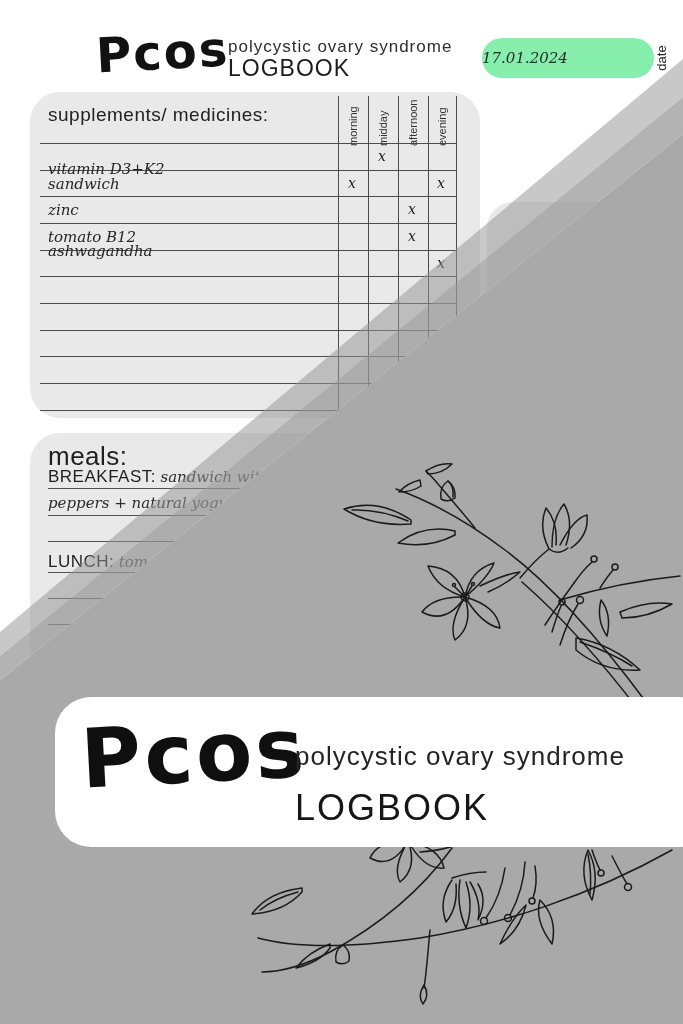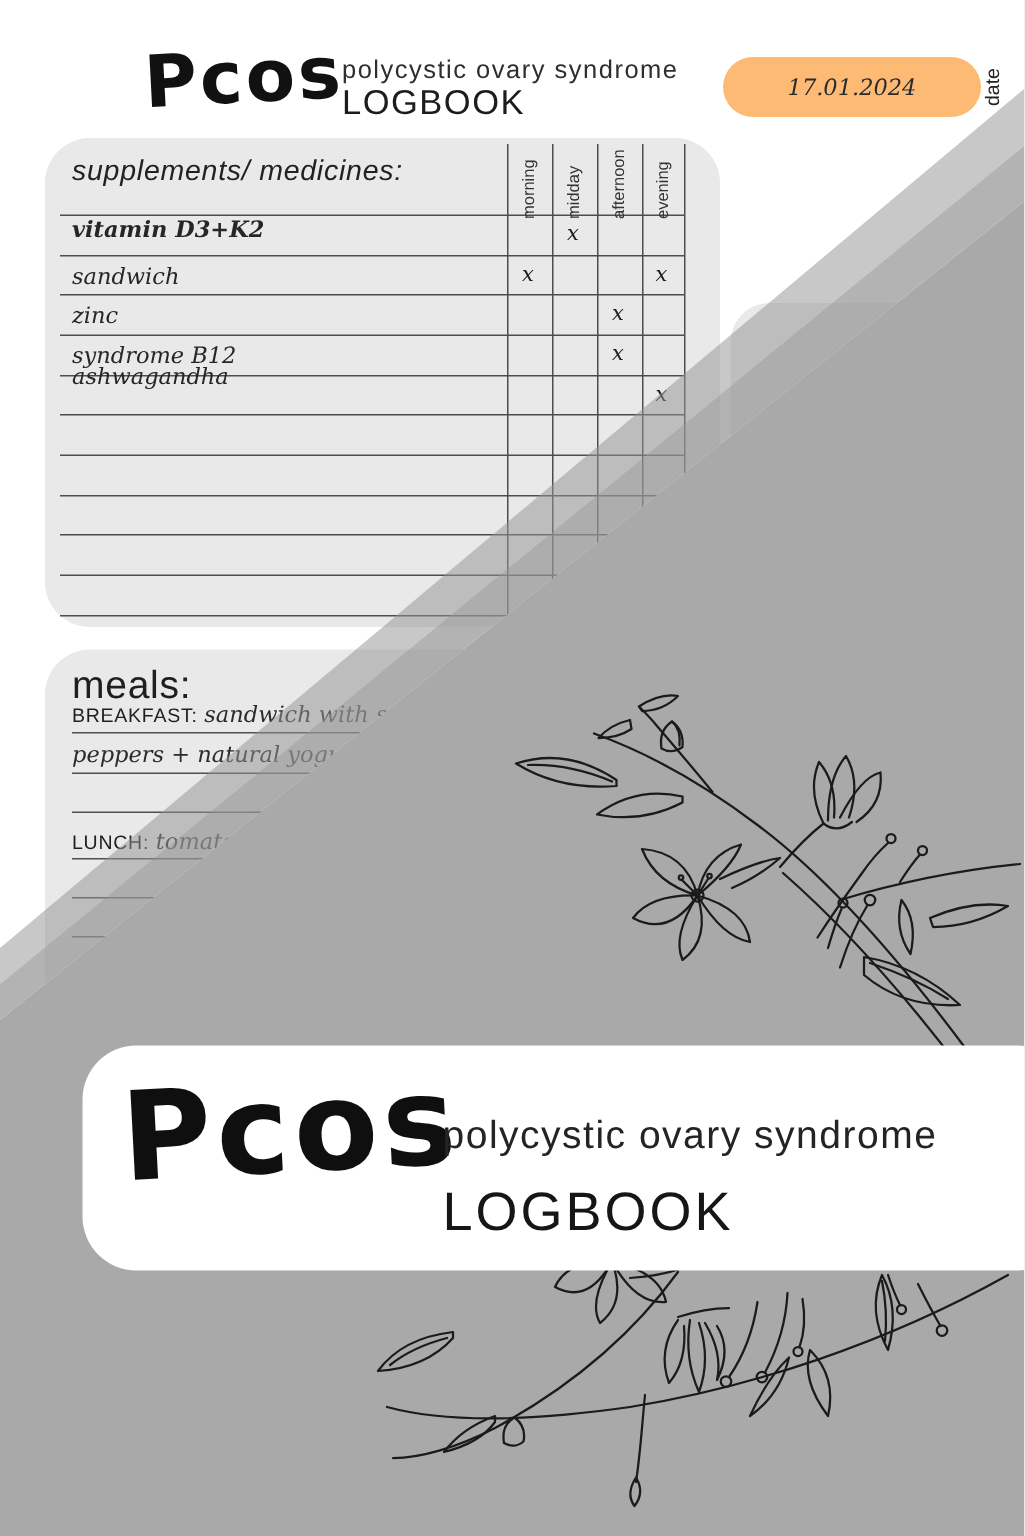--- a/index.html
+++ b/index.html
@@ -5,43 +5,43 @@
   html,body{margin:0;padding:0;background:#ffffff;}
   .stage{position:relative;width:683px;height:1024px;overflow:hidden;background:#ffffff;
          font-family:"Liberation Sans", sans-serif;color:#1f1f1f;}
   .abs{position:absolute;}
   .hand{font-family:"DejaVu Serif", serif;font-style:italic;color:#2b2b2b;}
   
   .brand-logo{left:96px;top:24px;font-family:"DejaVu Sans",sans-serif;font-weight:bold;
               font-size:48px;letter-spacing:2px;transform:rotate(-3deg);color:#111;}
   .header-sub{left:228px;top:37px;font-size:17px;letter-spacing:1px;color:#2e2e2e;white-space:nowrap;}
   .header-title{left:228px;top:55px;font-size:23px;letter-spacing:1px;color:#1c1c1c;}
-  .date-pill{left:482px;top:38px;width:172px;height:40px;border-radius:21px;background:#fdba74;
-             display:flex;align-items:center;justify-content:center;}
+  .date-pill{left:482px;top:38px;width:172px;height:40px;border-radius:21px;background:#86efac;
+             display:flex;align-items:center;}
   .date-pill span{font-size:15px;}
   .date-side{left:641px;top:51px;width:40px;height:14px;transform:rotate(-90deg);
              font-size:13px;text-align:center;color:#222;}
   
   .panel{position:absolute;background:#e9e9e9;}
   .supplements{left:30px;top:92px;width:450px;height:326px;border-radius:30px;}
-  .panel-heading{left:18px;top:12px;font-size:19px;letter-spacing:.5px;color:#222;white-space:nowrap;font-style:italic;}
+  .panel-heading{left:18px;top:12px;font-size:19px;letter-spacing:.5px;color:#222;white-space:nowrap;}
   .vline{position:absolute;width:0;border-left:1.3px solid #4d4d4d;}
   .hline{position:absolute;height:0;border-top:1.3px solid #4d4d4d;}
   .colhead{position:absolute;width:60px;font-size:11px;color:#333;transform:rotate(-90deg);white-space:nowrap;}
   .rowlabel{position:absolute;left:18px;font-family:"DejaVu Serif",serif;font-style:italic;
             font-size:15px;color:#262626;white-space:nowrap;}
   .mark{position:absolute;font-family:"DejaVu Serif",serif;font-style:italic;font-size:14px;color:#1d1d1d;}
   .cycle{left:487px;top:92px;width:168px;height:97px;border-radius:26px;}
   .cycle-day{position:absolute;top:24px;width:100%;text-align:center;font-size:20px;}
   .cycle-caption{position:absolute;top:62px;width:100%;text-align:center;font-size:13.5px;color:#2a2a2a;white-space:nowrap;}
   .extra{left:487px;top:202px;width:168px;height:112px;border-radius:26px;}
   .meals{left:30px;top:433px;width:540px;height:280px;border-radius:30px;}
   .meals-heading{left:18px;top:8px;font-size:26px;letter-spacing:.5px;}
   .mealline{position:absolute;left:18px;white-space:nowrap;}
-  .mlabel{font-size:13px;letter-spacing:.5px;color:#1f1f1f;}
+  .mlabel{font-size:17px;letter-spacing:.5px;color:#1f1f1f;}
   .mtext{font-family:"DejaVu Serif",serif;font-style:italic;font-size:15px;color:#2b2b2b;}
   .mline{position:absolute;left:18px;width:502px;border-top:1.2px solid #4f4f4f;}
   
   .ov{position:absolute;left:0;top:0;width:683px;height:1024px;pointer-events:none;}
   .ov-band1{background:rgba(150,150,150,.52);
             clip-path:polygon(0 632px,683px 59px,683px 97px,0 656px);z-index:5;}
   .ov-band2{background:rgba(150,150,150,.72);
             clip-path:polygon(0 656px,683px 97px,683px 134px,0 680px);z-index:5;}
   .ov-solid{background:#a9a9a9;
             clip-path:polygon(0 680px,683px 134px,683px 1024px,0 1024px);z-index:5;}
@@ -83,28 +83,28 @@
         <div class="hline" style="left: 10px; top: 318px; width: 416px;"></div>
         <div class="vline" style="left: 308px; top: 4px; height: 314px;"></div>
         <div class="vline" style="left: 338px; top: 4px; height: 314px;"></div>
         <div class="vline" style="left: 368px; top: 4px; height: 314px;"></div>
         <div class="vline" style="left: 398px; top: 4px; height: 314px;"></div>
         <div class="vline" style="left: 426px; top: 4px; height: 314px;"></div>
         <div class="colhead" style="left: 293px; top: 18px;">morning</div>
         <div class="colhead" style="left: 323px; top: 18px;">midday</div>
         <div class="colhead" style="left: 353px; top: 18px;">afternoon</div>
         <div class="colhead" style="left: 382px; top: 18px;">evening</div>
-        <div class="rowlabel" style="top: 52px; font-weight: bold;">vitamin D3+K2</div>
+        <div class="rowlabel" style="top: 68px;">vitamin D3+K2</div>
         <div class="mark" style="left: 348px; top: 56px;">x</div>
         <div class="rowlabel" style="top: 83px;">sandwich</div>
         <div class="mark" style="left: 318px; top: 83px;">x</div>
         <div class="mark" style="left: 407px; top: 83px;">x</div>
         <div class="rowlabel" style="top: 109px;">zinc</div>
         <div class="mark" style="left: 378px; top: 109px;">x</div>
-        <div class="rowlabel" style="top: 136px;">syndrome B12</div>
+        <div class="rowlabel" style="top: 136px;">tomato B12</div>
         <div class="mark" style="left: 378px; top: 136px;">x</div>
         <div class="rowlabel" style="top: 150px;">ashwagandha</div>
         <div class="mark" style="left: 407px; top: 163px;">x</div>
       </div>
   </div>
 
 
   <div class="panel extra"></div>
 
   <div class="panel meals">

